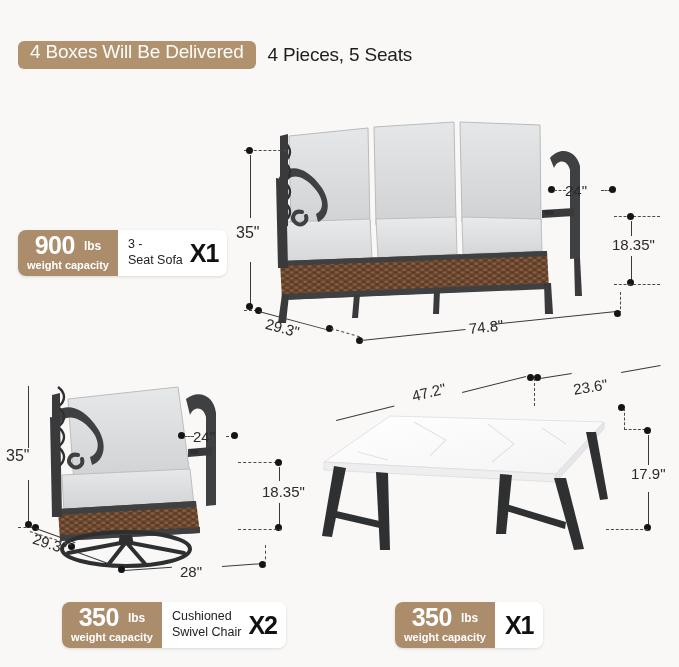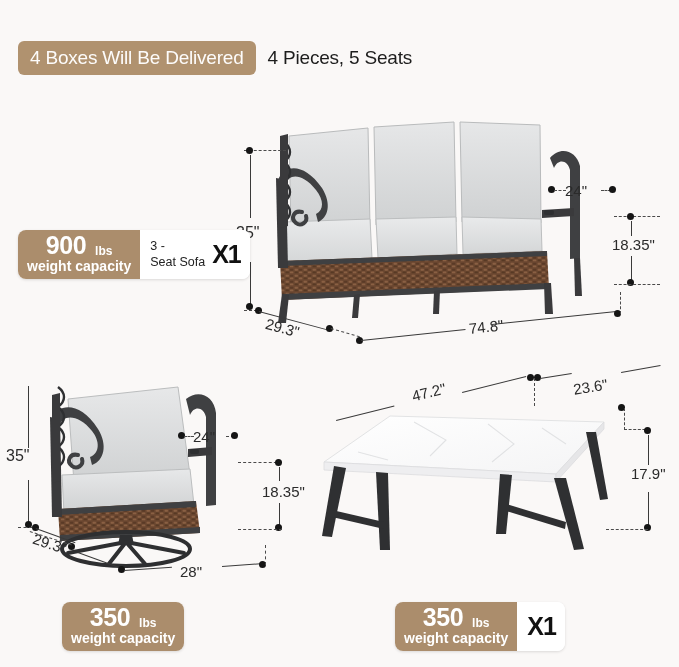--- a/index.html
+++ b/index.html
@@ -13,41 +13,41 @@
 
   
   .title {
     position: absolute; left: 18px; top: 2px;
     font-size: 27px; font-weight: bold; color: #141414;
     letter-spacing: -0.3px; white-space: nowrap;
   }
   .subrow { position: absolute; left: 18px; top: 41px; display: flex; align-items: center; gap: 12px; }
   .pill {
     background: #b0926f; color: #fdfcfb;
-    font-size: 19px; padding: 6px 12px 6px 12px;
+    font-size: 19px; padding: 0 12px 6px 12px;
     border-radius: 6px; white-space: nowrap; letter-spacing: -0.2px;
   }
   .subtext { font-size: 19px; color: #1d1d1d; white-space: nowrap; letter-spacing: -0.2px; }
 
   
   .badge {
     position: absolute; display: flex; align-items: stretch;
     border-radius: 8px; overflow: hidden;
     background: #ffffff;
     box-shadow: 0 1px 3px rgba(0,0,0,0.13);
   }
   .badge .cap {
     background: #ab8d6c; color: #fff;
     display: flex; flex-direction: column; align-items: center; justify-content: center;
     padding: 3px 9px 5px 9px;
   }
-  .badge .cap .lbsrow { display: flex; align-items: flex-end; }
+  .badge .cap .lbsrow { display: flex; align-items: center; }
   .badge .cap .num { font-size: 25px; font-weight: bold; line-height: 1; letter-spacing: -0.5px; }
   .badge .cap .lbs { font-size: 12px; font-weight: bold; margin-left: 9px; }
-  .badge .cap .wc { font-size: 14px; font-weight: bold; line-height: 1.1; margin-top: 1px; }
+  .badge .cap .wc { font-size: 11px; font-weight: bold; line-height: 1.1; margin-top: 1px; }
   .badge .info {
     display: flex; align-items: center; gap: 7px;
     padding: 4px 9px 4px 10px; background: #fff;
   }
   .badge .info .name { font-size: 12.5px; color: #222; line-height: 1.25; white-space: pre-line; }
   .badge .info .qty { font-size: 25px; font-weight: bold; color: #111; letter-spacing: -1px; }
 
   
   .dim { position: absolute; color: #2b2b2b; font-size: 15px; white-space: nowrap; }
   .dot { position: absolute; width: 7px; height: 7px; background: #151515; border-radius: 50%; }
@@ -287,20 +287,25 @@
 </div>
 
 <div class="badge" style="left:62px; top:602px;">
   <div class="cap">
     <div class="lbsrow">
       <span class="num">350</span>
       <span class="lbs">lbs</span>
     </div>
     <div class="wc">weight capacity</div>
   </div>
+  <div class="info">
+    <span class="name">Cushioned
+Swivel Chair</span>
+    <span class="qty">X2</span>
+  </div>
 </div>
 
 <div class="art" style="left:318px; top:404px;">
 <svg width="320" height="150" viewBox="0 0 320 150">
   <defs>
     <linearGradient id="marble" x1="0" y1="0" x2="1" y2="1">
       <stop offset="0%" stop-color="#ffffff"></stop>
             <stop offset="100%" stop-color="#f4f4f5"></stop>
     </linearGradient>
   </defs>

